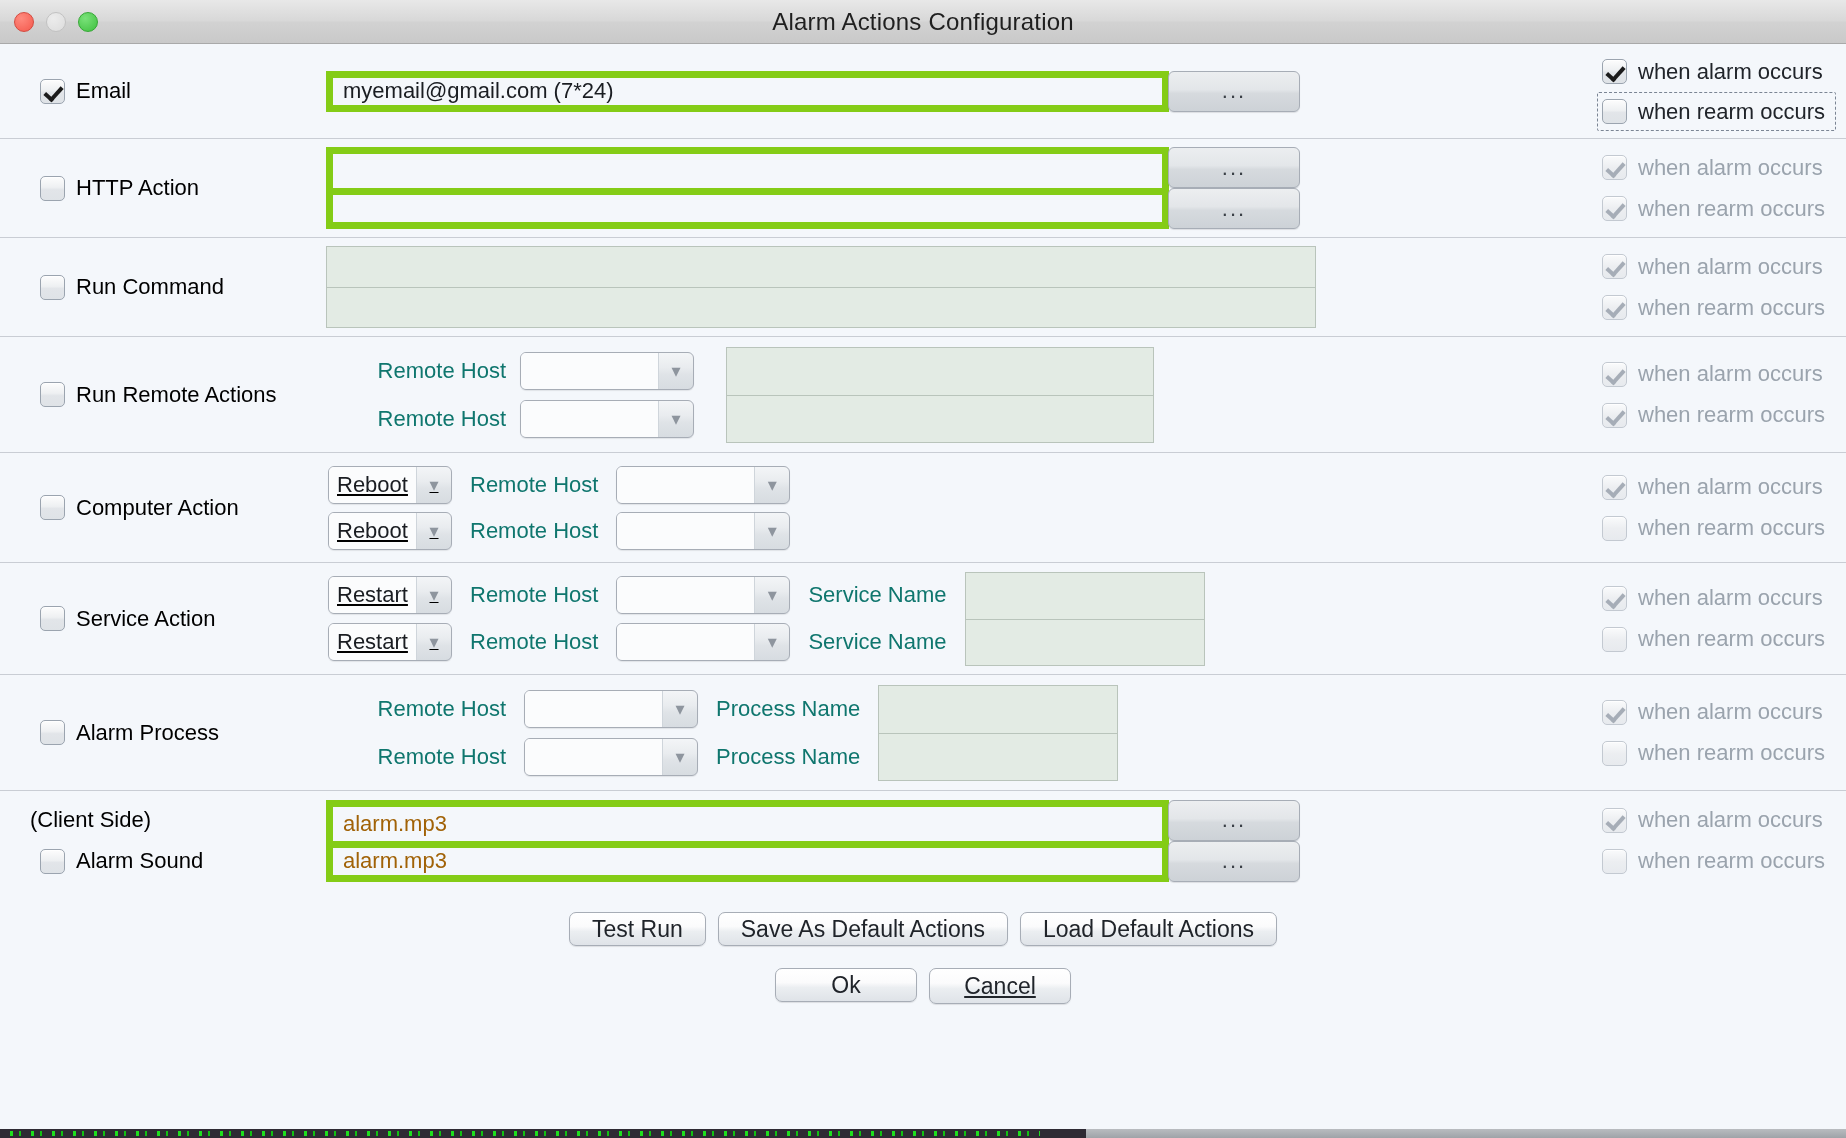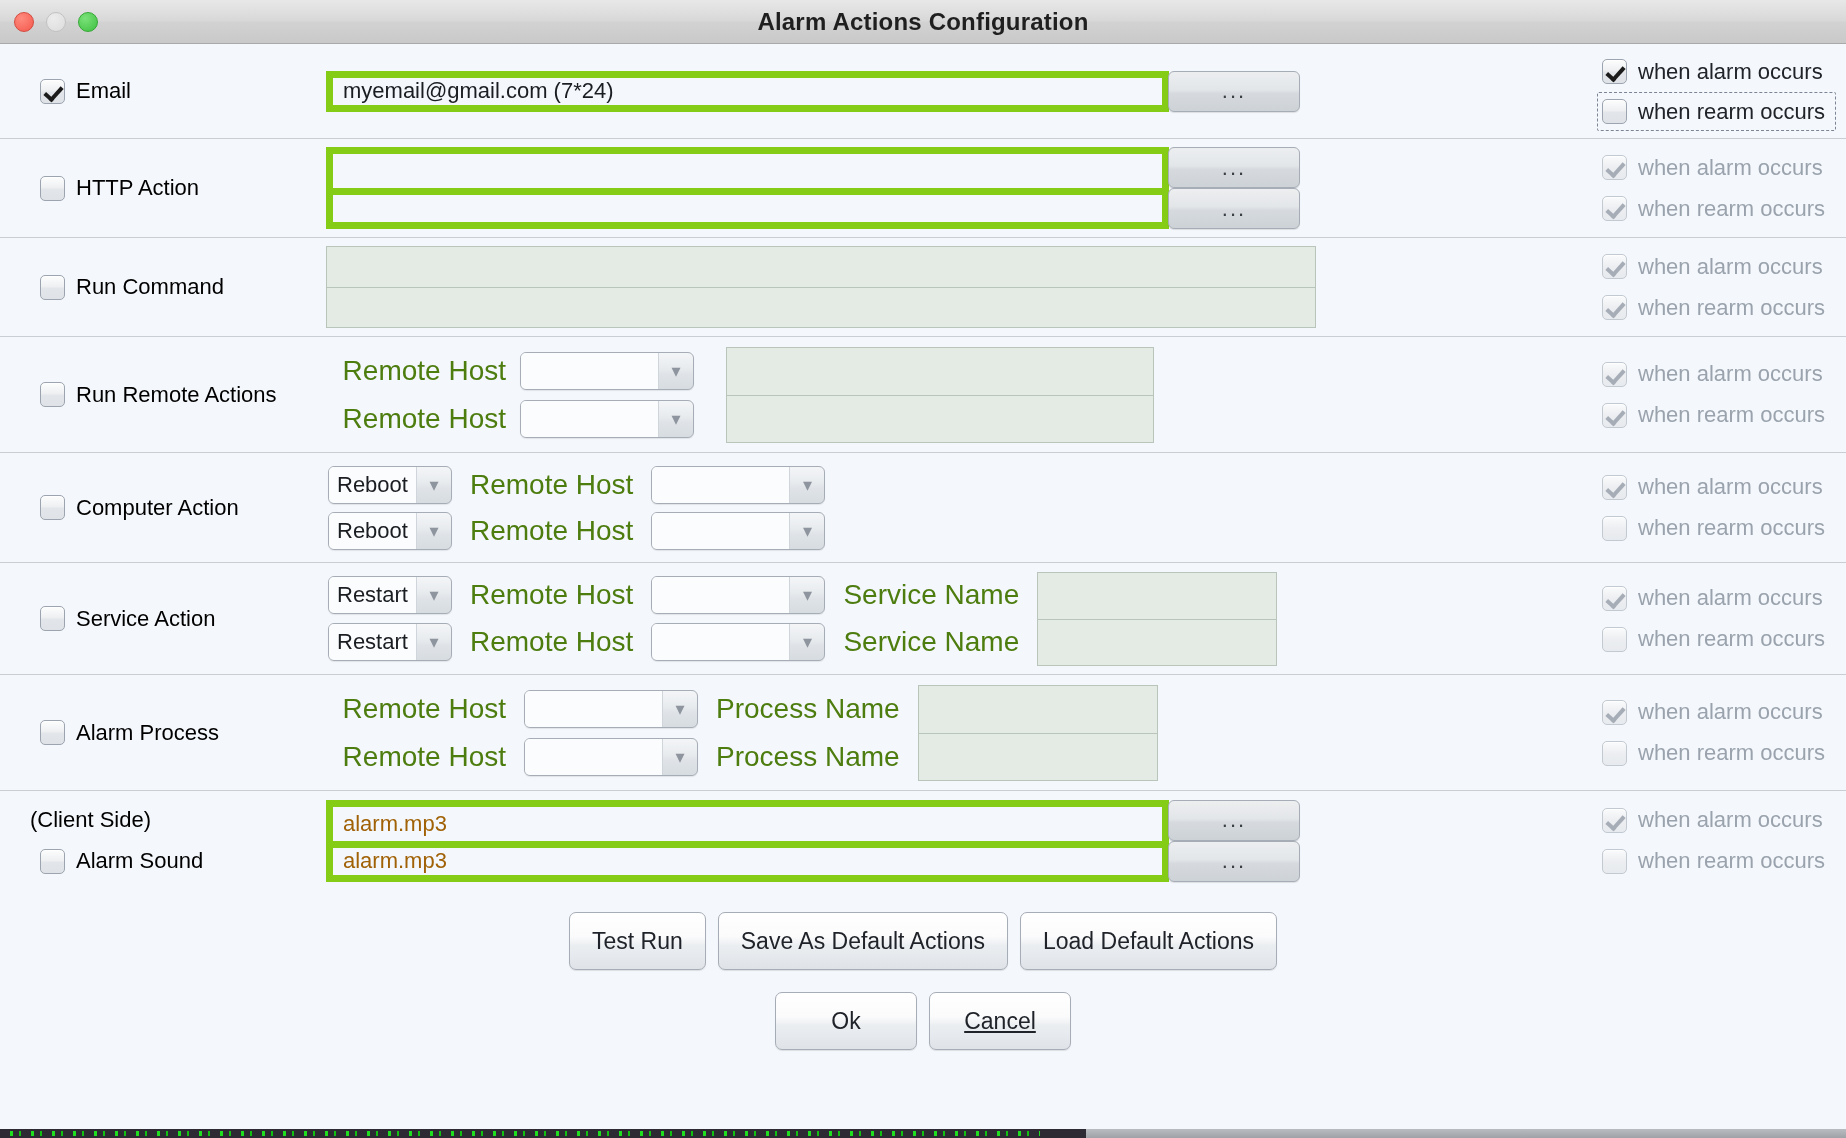--- a/index.html
+++ b/index.html
@@ -22,21 +22,21 @@
     border-bottom:1px solid #a9a9a9;
     display:flex;align-items:center;position:relative;
   }
   .traffic{display:flex;gap:12px;margin-left:14px;}
   .light{width:20px;height:20px;border-radius:50%;box-sizing:border-box;}
   .light.red{background:radial-gradient(circle at 35% 30%,#ff8a7e,#f4594d);border:1px solid #d44b40;}
   .light.yellow{background:radial-gradient(circle at 35% 30%,#ececec,#dcdcdc);border:1px solid #c2c2c2;}
   .light.green{background:radial-gradient(circle at 35% 30%,#7ae27a,#3fbf3f);border:1px solid #36a836;}
   .title-text{
     position:absolute;left:0;right:0;text-align:center;
-    font-size:24px;color:#1f1f1f;font-weight:700;letter-spacing:.2px;
+    font-size:24px;color:#1f1f1f;font-weight:400;letter-spacing:.2px;
     pointer-events:none;
   }
 
   
   .content{flex:1 1 auto;position:relative;padding:0;background:#f4f7fb;}
 
   .row{
     position:relative;
     display:flex;align-items:stretch;
     border-bottom:1px solid #c9cdd4;
@@ -119,32 +119,32 @@
     flex:1 1 auto;background:#fbfcfd;
     display:flex;align-items:center;padding:0 8px;
     font-size:22px;color:#1a1d22;white-space:nowrap;
     border-right:1px solid #cfd5db;
   }
   .select .arrow{
     width:34px;flex:0 0 34px;display:flex;align-items:center;justify-content:center;
     font-size:18px;color:#8e959e;
   }
   .select.wide{width:174px;}
-  .select.narrow{width:124px;}
+  .select.narrow{width:124px;text-decoration:underline;}
   .select.empty .val{color:transparent;}
 
   .midlabel{
-    font-size:28px;color:#4d7c0f;white-space:nowrap;
+    font-size:22px;color:#0f766e;white-space:nowrap;
     display:flex;align-items:center;
   }
 
   
   .btnbar{display:flex;justify-content:center;gap:12px;}
   .btn{
-    height:58px;box-sizing:border-box;
+    height:34px;box-sizing:border-box;
     border:1px solid #a7adb6;border-radius:7px;
     background:linear-gradient(to bottom,#ffffff 0%,#fbfbfc 42%,#ebeef1 58%,#dfe3e8 100%);
     display:flex;align-items:center;justify-content:center;
     padding:0 22px;font-size:23px;color:#20242a;white-space:nowrap;
     box-shadow:0 1px 1px rgba(0,0,0,.10);
   }
 
   .bottom-strip{
     position:absolute;left:0;bottom:0;width:1846px;height:9px;
     background:#2e2a33;

